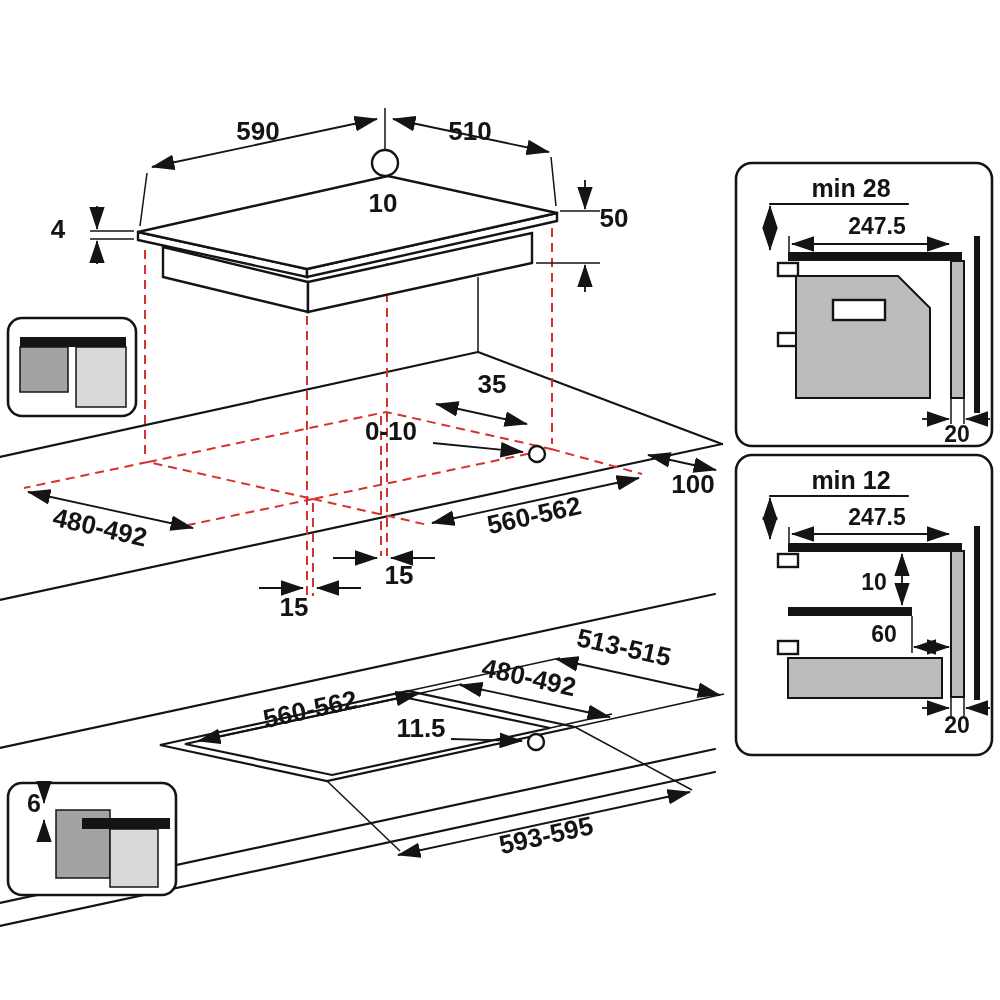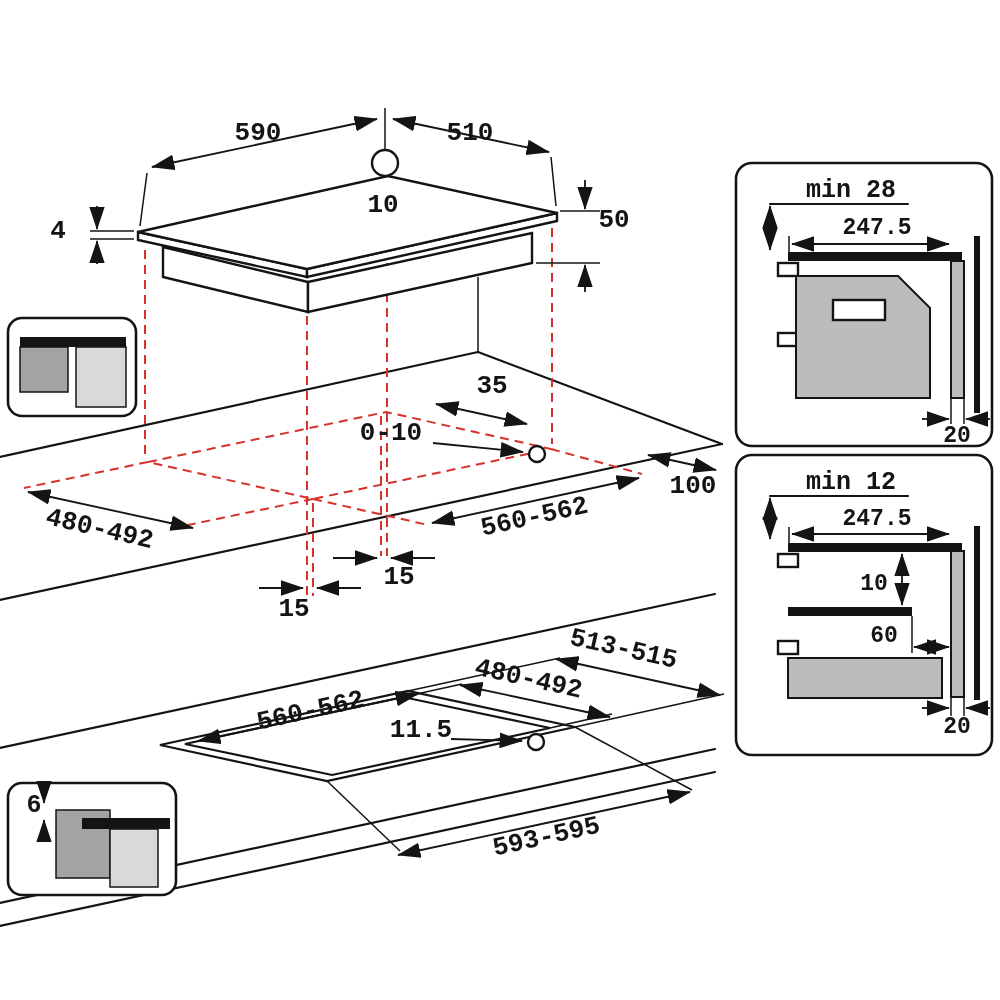--- a/index.html
+++ b/index.html
@@ -1,17 +1,17 @@
 <!DOCTYPE html>
 <html style="--ink: #141414; --red: #d7312c; --gray-dark: #a3a3a3; --gray-mid: #bcbcbc; --gray-light: #d9d9d9; --paper: #ffffff;"><head>
 <meta charset="utf-8">
 <style>
   html,body{margin:0;padding:0;background:#fff;}
   .canvas{position:relative;width:1000px;height:1000px;background:var(--paper,#fff);overflow:hidden;
-          font-family:Liberation Mono, monospace;}
+          font-family:Liberation Sans, sans-serif;}
   svg{display:block}
   .ln  {stroke:var(--ink);stroke-width:2.2;fill:none;stroke-linecap:round}
   .lnthin{stroke:var(--ink);stroke-width:1.5;fill:none}
   .dim {stroke:var(--ink);stroke-width:1.8;fill:none}
   .rdash{stroke:var(--red);stroke-width:2;fill:none;stroke-dasharray:9 6}
   .white{fill:#fff;stroke:var(--ink);stroke-width:2.4}
   .box  {fill:#fff;stroke:var(--ink);stroke-width:2.6}
   .bar  {fill:var(--ink);stroke:none}
   .wall {stroke:var(--ink);stroke-width:6;fill:none}
   .mk   {fill:var(--ink)}

